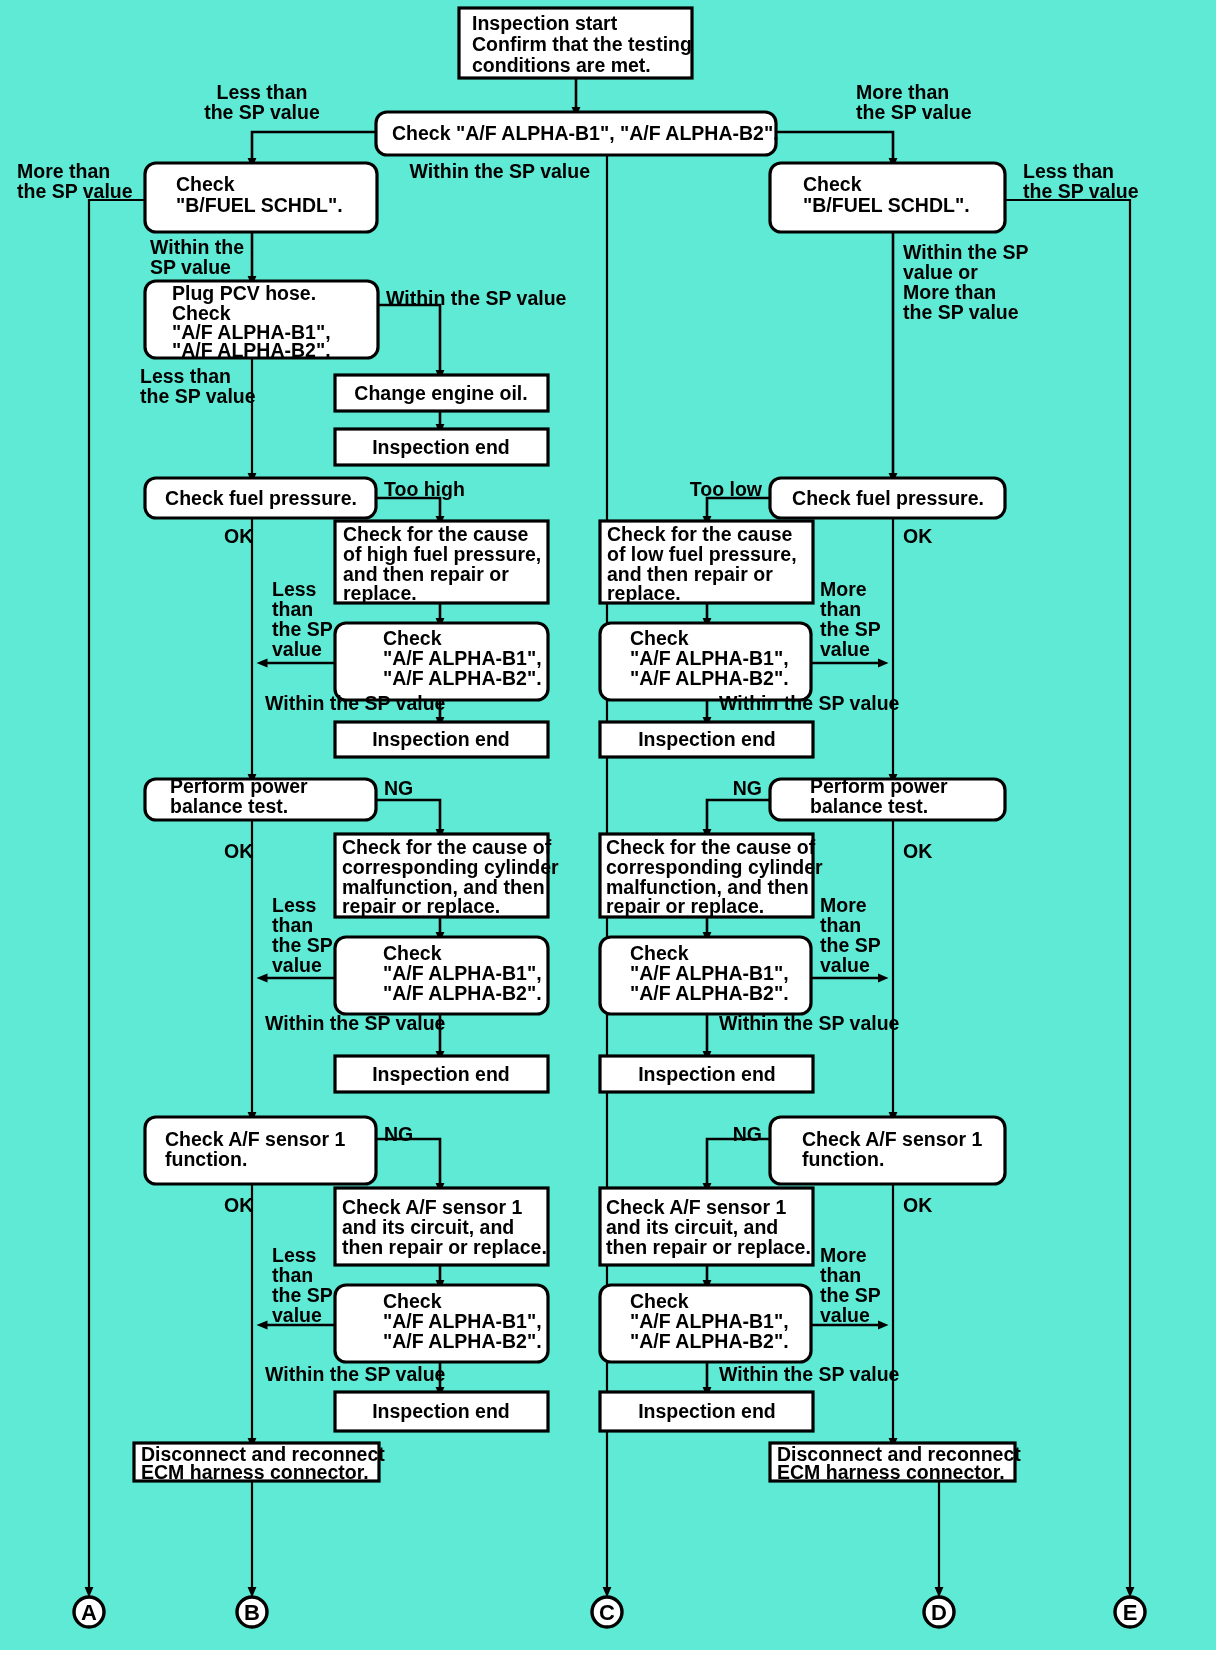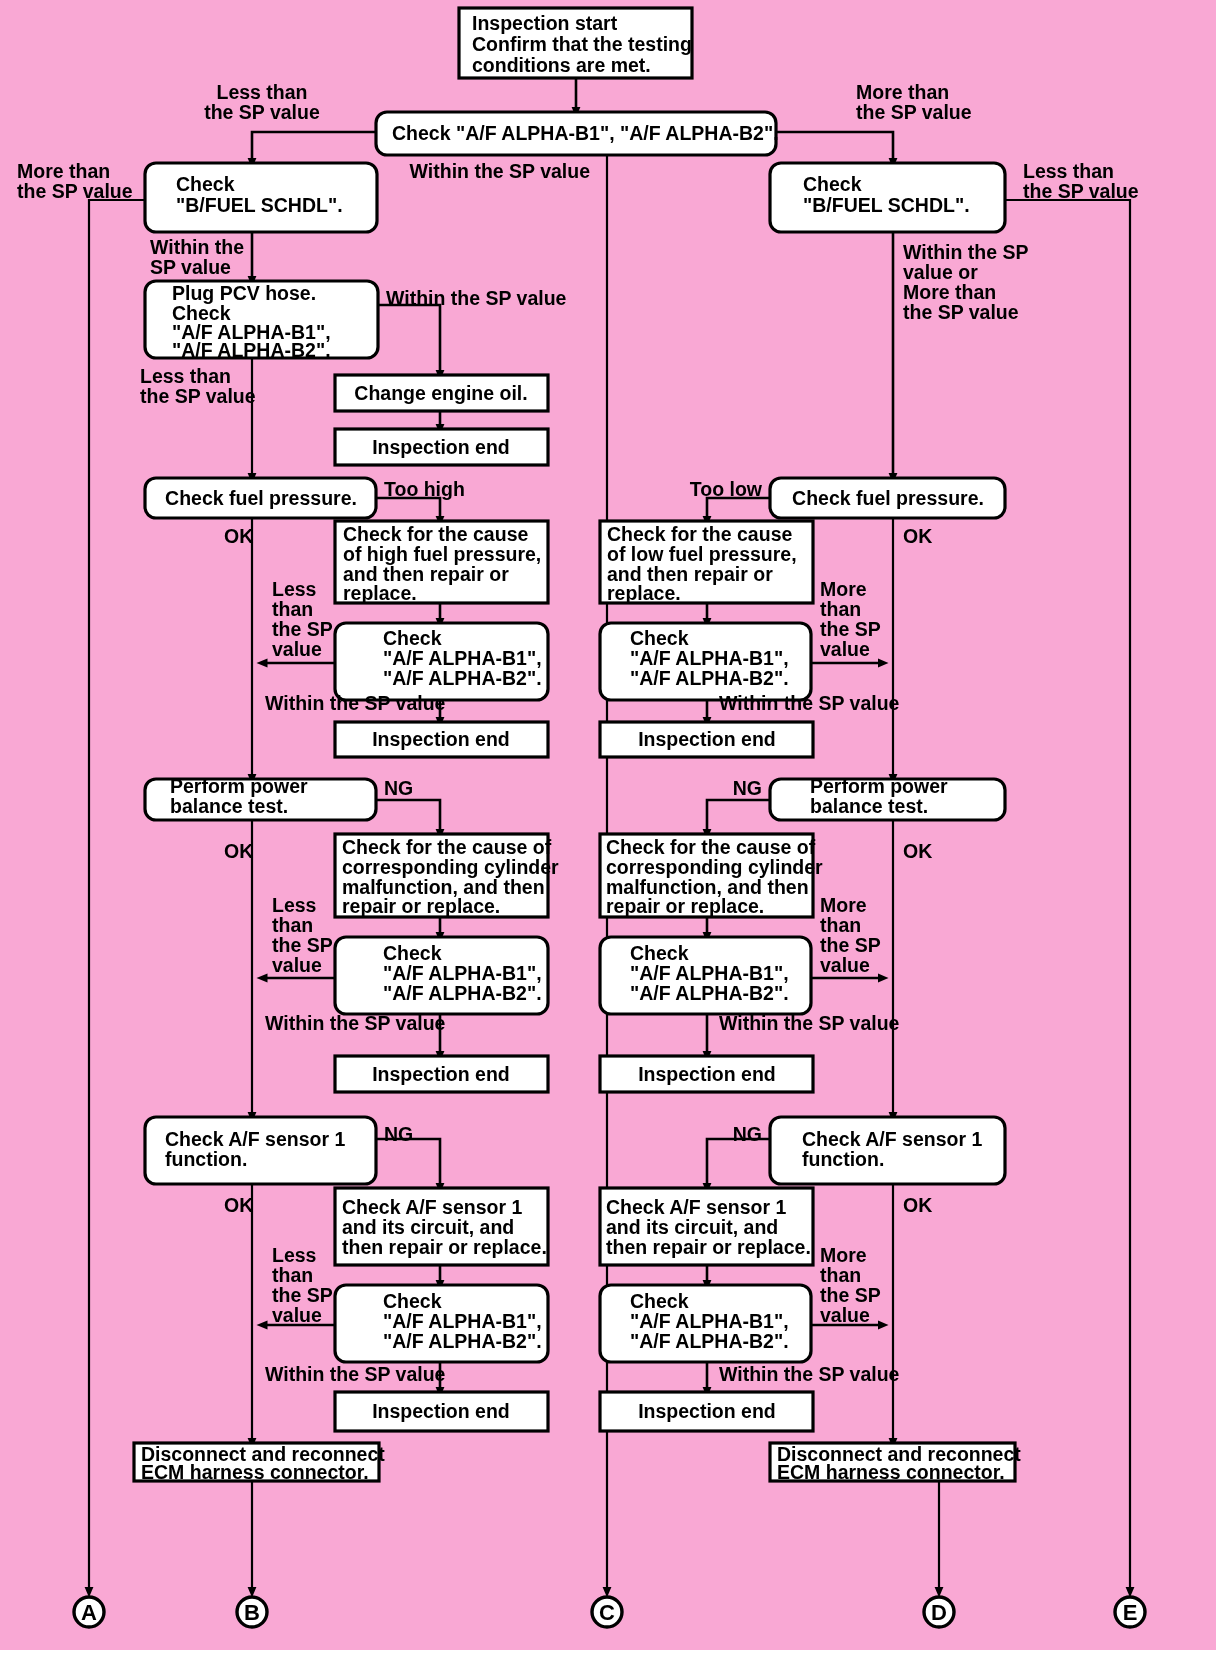--- a/index.html
+++ b/index.html
@@ -1,17 +1,17 @@
 <!DOCTYPE html>
 <html><head>
 <meta charset="utf-8">
 <style>
   html,body{margin:0;padding:0;background:#fff;}
   body{width:1216px;height:1660px;font-family:"Liberation Sans",sans-serif;}
-  #root{position:relative;width:1216px;height:1650px;overflow:hidden;background:#f9a8d4;}
+  #root{position:relative;width:1216px;height:1650px;overflow:hidden;background:#5eead4;}
   svg#chart{position:absolute;left:0;top:0;width:1216px;height:1660px;}
   .bx{fill:#fff;stroke:#000;stroke-width:3.2;}
   .bx-r{fill:#fff;stroke:#000;stroke-width:3.2;}
   .ln{stroke:#000;stroke-width:2.6;fill:none;}
   .ln-thin{stroke:#000;stroke-width:2.2;fill:none;}
   .cir{fill:#fff;stroke:#000;stroke-width:3.4;}
   text{font-family:"Liberation Sans",sans-serif;fill:#000;font-weight:bold;}
   .t{font-size:19.5px;}
   .lbl{font-size:19.5px;}
   .cirt{font-size:22px;font-weight:bold;}

